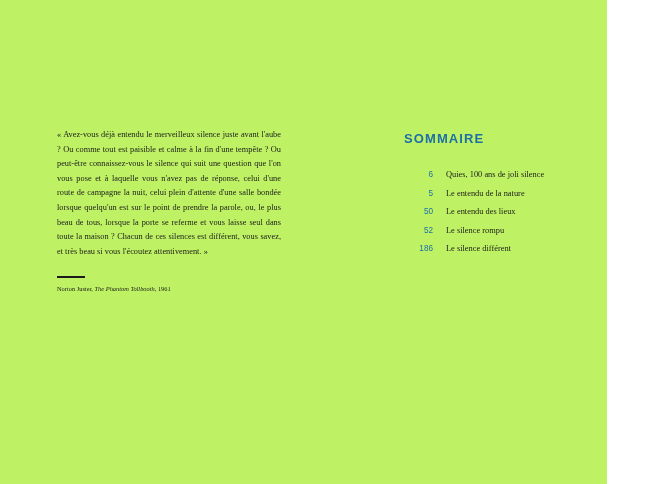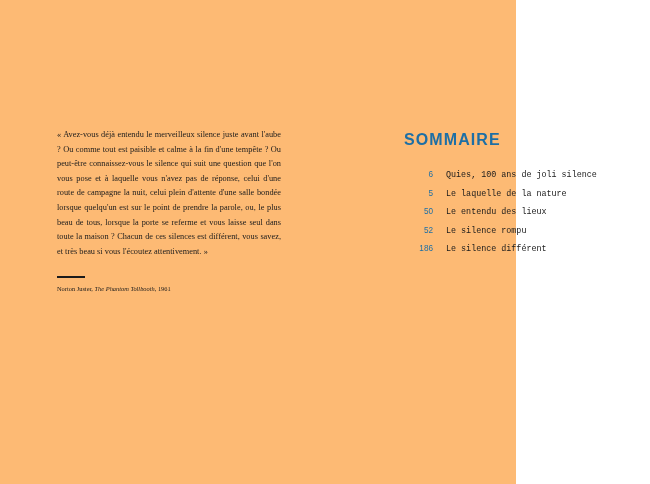--- a/index.html
+++ b/index.html
@@ -9,23 +9,23 @@
   }
   body {
     width: 650px;
     height: 484px;
     overflow: hidden;
     font-family: "Liberation Serif", serif;
     color: #1a1a1a;
   }
   .spread {
     position: relative;
-    width: 516px;
+    width: 607px;
     height: 484px;
-    background: #fdba74;
+    background: #bef264;
   }
 
   
   .page-left {
     position: absolute;
     left: 0;
     top: 0;
     width: 325px;
     height: 484px;
   }
@@ -69,21 +69,21 @@
     top: 0;
     width: 325px;
     height: 484px;
   }
   .toc-title {
     position: absolute;
     left: 79px;
     top: 131px;
     font-family: "Liberation Sans", sans-serif;
     font-weight: bold;
-    font-size: 16px;
+    font-size: 13px;
     letter-spacing: 1.1px;
     color: #1d6fa5;
   }
   .toc-list {
     position: absolute;
     left: 79px;
     top: 170px;
     width: 210px;
   }
   .toc-row {
@@ -94,21 +94,21 @@
   .toc-page {
     width: 29px;
     text-align: right;
     font-family: "Liberation Sans", sans-serif;
     font-size: 8.2px;
     color: #1d6fa5;
     flex: 0 0 auto;
   }
   .toc-label {
     margin-left: 13px;
-    font-family: Liberation Mono, monospace;
+    font-family: Liberation Serif, serif;
     font-size: 8.4px;
     color: #1b1b1b;
     white-space: nowrap;
   }
 </style>
 </head>
 <body>
 
 <div class="spread">
 
@@ -124,21 +124,21 @@
     <div class="toc-title">SOMMAIRE</div>
     <div class="toc-list">
 
       <div class="toc-row">
         <span class="toc-page">6</span>
         <span class="toc-label">Quies, 100 ans de joli silence</span>
       </div>
 
       <div class="toc-row">
         <span class="toc-page">5</span>
-        <span class="toc-label">Le laquelle de la nature</span>
+        <span class="toc-label">Le entendu de la nature</span>
       </div>
 
       <div class="toc-row">
         <span class="toc-page">50</span>
         <span class="toc-label">Le entendu des lieux</span>
       </div>
 
       <div class="toc-row">
         <span class="toc-page">52</span>
         <span class="toc-label">Le silence rompu</span>

